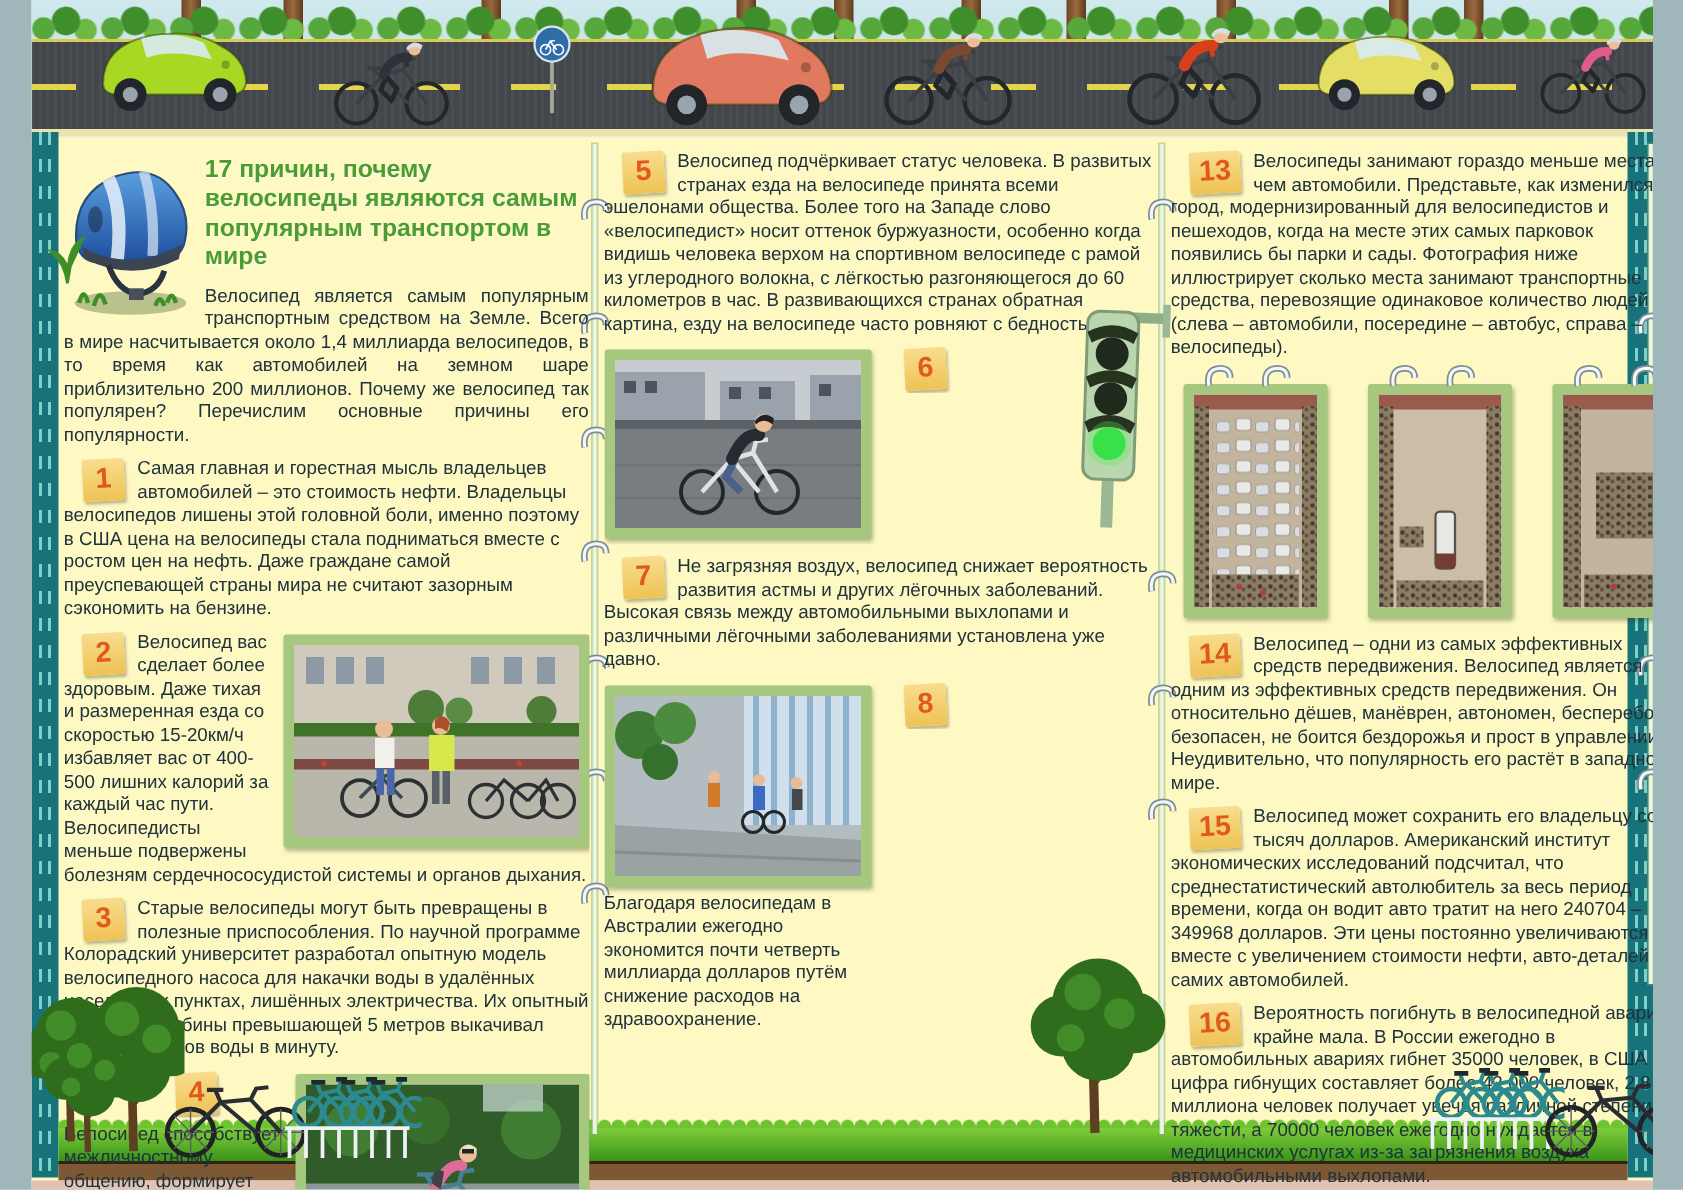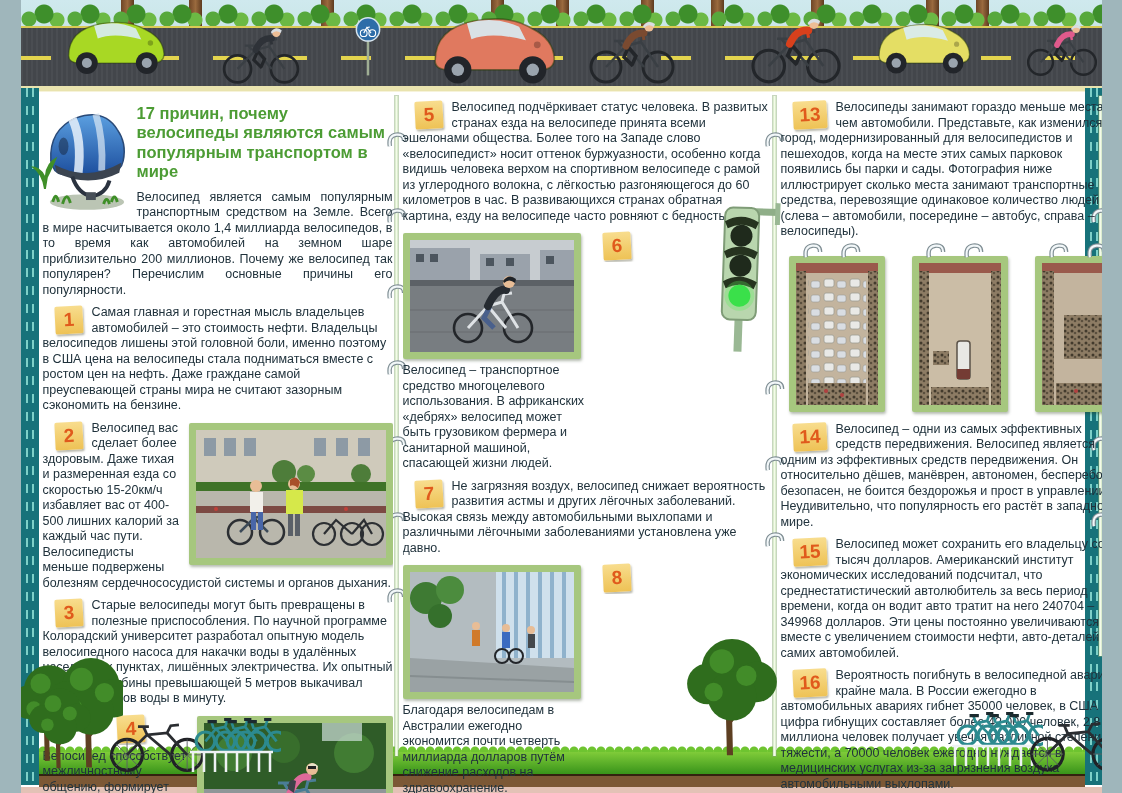--- a/index.html
+++ b/index.html
@@ -1,17 +1,17 @@
 <!DOCTYPE html>
 <html><head>
 <meta charset="utf-8">
 <style>
   html,body{margin:0;padding:0;background:#9fb6bb;}
   .poster{position:relative;width:1081px;height:793px;margin:0 auto;overflow:hidden;
-    background:#ffffff;font-family:"Liberation Sans",sans-serif;}
+    background:#fef9c3;font-family:"Liberation Sans",sans-serif;}
   
   .banner{position:absolute;left:0;top:0;width:1122px;height:88px;background:linear-gradient(#cfe9ee,#bfe0d8);overflow:hidden;}
   .trunk{position:absolute;top:0;width:13px;height:34px;background:linear-gradient(90deg,#6e4526,#9a6a3e 50%,#5d3a1f);}
   .bush{position:absolute;left:0;right:0;top:4px;height:26px;
     background:
       radial-gradient(circle at 8px 15px,#57a83c 7px,rgba(0,0,0,0) 8px),
       radial-gradient(circle at 23px 10px,#3e8f2b 9px,rgba(0,0,0,0) 10px),
       radial-gradient(circle at 36px 16px,#6cb944 7px,rgba(0,0,0,0) 8px);
     background-size:46px 26px;background-repeat:repeat-x;}
   .road{position:absolute;left:0;right:0;top:26px;height:60px;background:#43464b;
@@ -372,21 +372,20 @@
           <path d="M58 88 L78 66 L96 88 M78 66 L92 62 L108 88 M92 62 L94 54 L102 53" fill="none" stroke="#dfe3e6" stroke-width="3"></path>
           <path d="M80 66 L74 78 L84 88" stroke="#49608c" stroke-width="5" fill="none"></path>
           <path d="M78 66 Q86 48 96 50" stroke="#262b31" stroke-width="8" fill="none" stroke-linecap="round"></path>
           <circle cx="99" cy="42" r="6" fill="#e8bd96"></circle>
           <path d="M93 41 q6 -8 13 -2 l-1 4 q-6 -5 -11 0 Z" fill="#1e2227"></path>
         </svg>
       </span>
       <div class="badgerow" style="margin-left:86px">
         <span class="badge">6</span>
       </div>
-      <div style="max-width:182px">Велосипед – транспортное средство многоцелевого использования. В африканских «дебрях» велосипед может быть грузовиком фермера и санитарной машиной, спасающей жизни людей.</div>
     </div>
 
     <div class="item">
       <span class="badge">7</span>
       <span class="jt">Не загрязняя воздух, велосипед снижает вероятность развития астмы и других лёгочных заболеваний. Высокая связь между автомобильными выхлопами и различными лёгочными заболеваниями установлена уже давно.</span>
     </div>
 
     <div class="item">
       <span class="ph fl">
         <svg width="164" height="120" viewBox="0 0 164 120">

